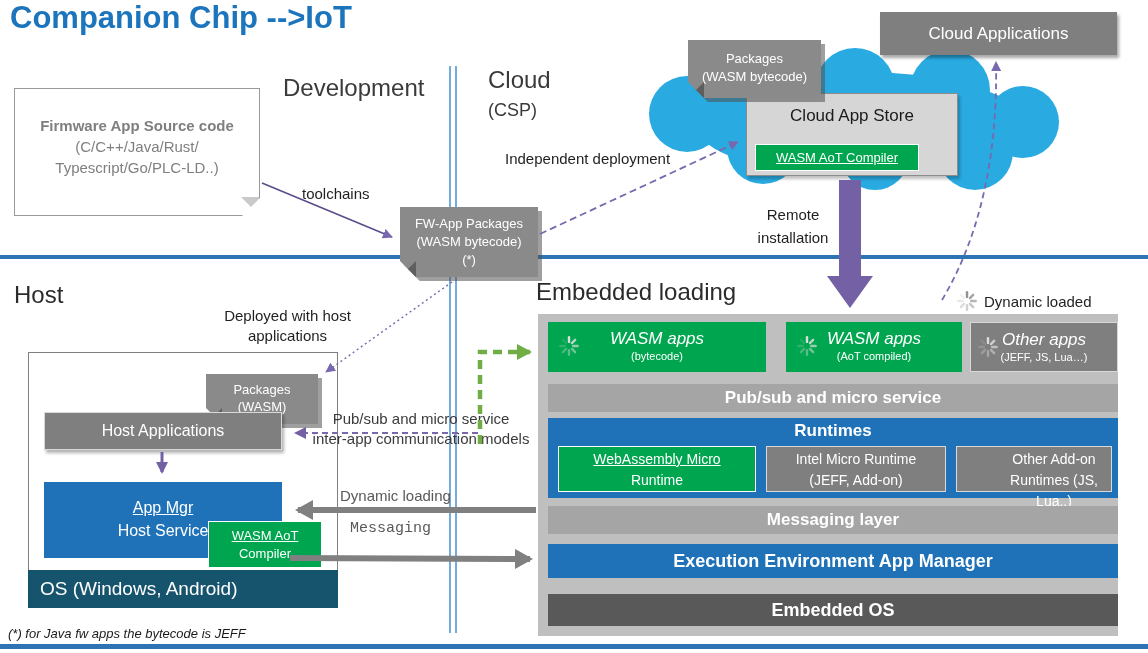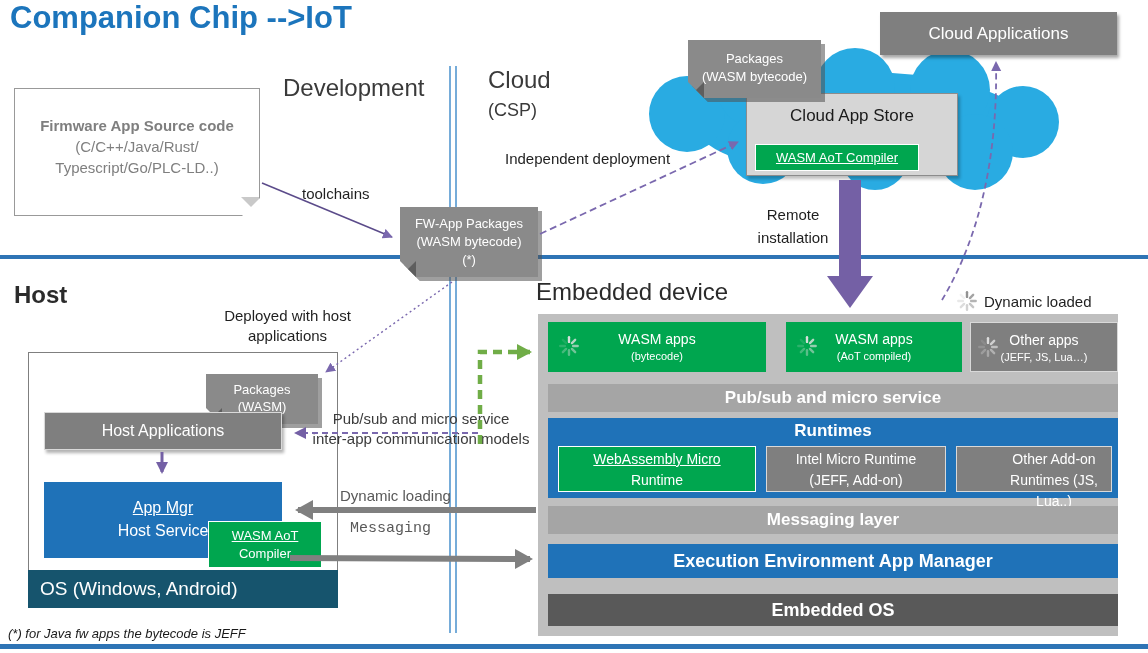--- a/index.html
+++ b/index.html
@@ -11,21 +11,21 @@
   
   .h-divider { left:0; top:255px; width:1148px; height:4px; background:#2E74B5; z-index:1; }
   .bottom-divider { left:0; top:644px; width:1148px; height:5px; background:#2E74B5; z-index:1; }
   .v-divider { left:449px; top:66px; width:8px; height:567px; border-left:2px solid #76ACD9; border-right:2px solid #76ACD9; z-index:1; }
 
   .title { left:10px; top:0; font-size:31px; font-weight:bold; color:#1C75BC; z-index:3; }
   .sec { color:#3A3A3A; z-index:3; }
   .lbl-development { left:283px; top:74px; font-size:24px; }
   .lbl-cloud { left:488px; top:66px; font-size:24px; }
   .lbl-csp { left:488px; top:100px; font-size:18px; }
-  .lbl-host { left:14px; top:281px; font-size:24px; color:#2B2B2B;font-weight:bold; }
+  .lbl-host { left:14px; top:281px; font-size:24px; color:#2B2B2B; }
   .lbl-embedded { left:536px; top:278px; font-size:24px; color:#2B2B2B; }
 
   .small-label { font-size:15px; color:#1F1F1F; z-index:3; }
 
   
   .firmware-box { left:14px; top:88px; width:246px; height:128px; background:#fff; border:1px solid #999;
     padding-top:26px; text-align:center; color:#7F7F7F; font-size:15px; line-height:21px; z-index:3;
     clip-path: polygon(0 0,100% 0,100% calc(100% - 18px),calc(100% - 18px) 100%,0 100%); }
   .firmware-box .t { font-weight:bold; }
   .firmware-box::after { content:""; position:absolute; right:0; bottom:0; width:0; height:0;
@@ -55,21 +55,21 @@
     color:#fff; font-size:13px; line-height:25px; text-align:center; }
   .lbl-indep { left:505px; top:150px; }
   .lbl-remote { left:745px; top:203px; width:96px; text-align:center; line-height:23px; }
   .lbl-dynloaded { left:984px; top:293px; }
   .dynloaded-spinner { left:956px; top:290px; color:#8C8C8C; z-index:3; }
 
   
   .embedded { left:538px; top:314px; width:580px; height:322px; background:#BFBFBF; z-index:3; }
   .embedded .inner { position:absolute; color:#fff; }
   .appbox { height:50px; text-align:center; padding-top:7px; }
-  .appbox .app-title { font-size:14px; line-height:20px; }
+  .appbox .app-title { font-size:17px; line-height:20px;font-style:italic; }
   .appbox .app-sub { font-size:11px; line-height:14px; }
   .app-green { background:#00A64F; }
   .app-gray { background:#7F7F7F; border:1px solid #D9D9D9; }
   .app1 { left:10px; top:8px; width:218px; }
   .app2 { left:248px; top:8px; width:176px; }
   .app3 { left:432px; top:8px; width:148px; }
   .app-spin { position:absolute; left:10px; top:13px; color:#E3E3E3; }
   .bar { left:10px; width:570px; text-align:center; font-weight:bold; color:#fff; }
   .bar-pubsub { top:70px; height:28px; background:#A5A5A5; font-size:17px; line-height:28px; }
   .runtimes { left:10px; top:104px; width:570px; height:80px; background:#1F72B8; position:absolute; }
@@ -127,21 +127,21 @@
 
   <div class="abs h-divider"></div>
   <div class="abs v-divider"></div>
   <div class="abs bottom-divider"></div>
 
   <div class="abs title">Companion Chip --&gt;IoT</div>
   <div class="abs sec lbl-development">Development</div>
   <div class="abs sec lbl-cloud">Cloud</div>
   <div class="abs sec lbl-csp">(CSP)</div>
   <div class="abs sec lbl-host">Host</div>
-  <div class="abs sec lbl-embedded">Embedded device</div>
+  <div class="abs sec lbl-embedded">Embedded loading</div>
 
   <svg class="abs cloud-svg" width="440" height="150" viewBox="0 0 440 150">
     <g fill="#29ABE2">
       <ellipse cx="215" cy="76" rx="165" ry="52"></ellipse>
       <circle cx="42" cy="66" r="38"></circle>
       <circle cx="112" cy="40" r="40"></circle>
       <circle cx="210" cy="40" r="40"></circle>
       <circle cx="305" cy="42" r="40"></circle>
       <circle cx="378" cy="74" r="36"></circle>
       <circle cx="330" cy="104" r="38"></circle>

